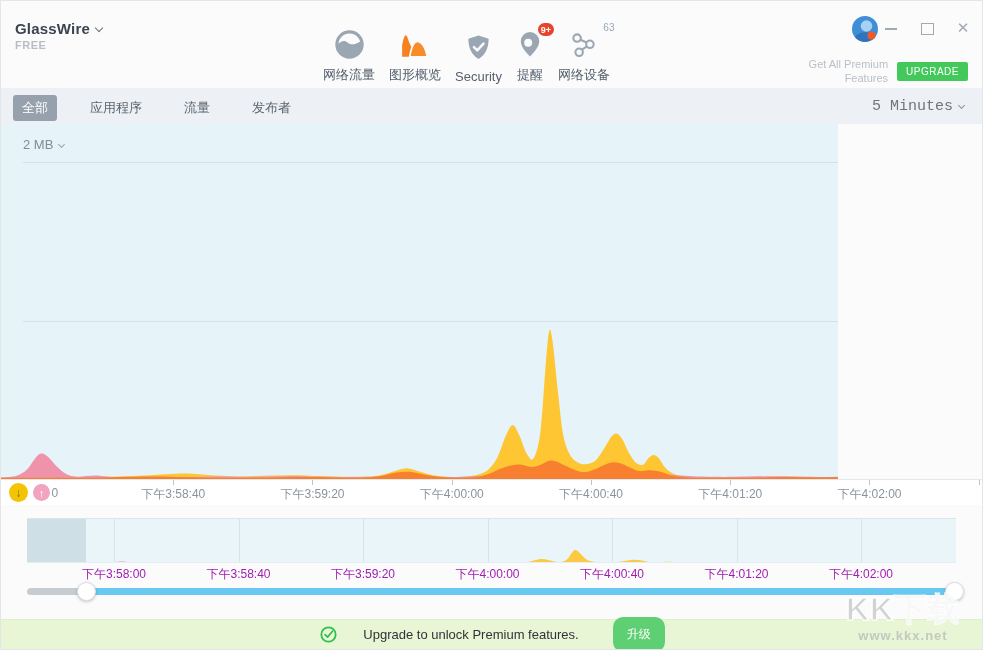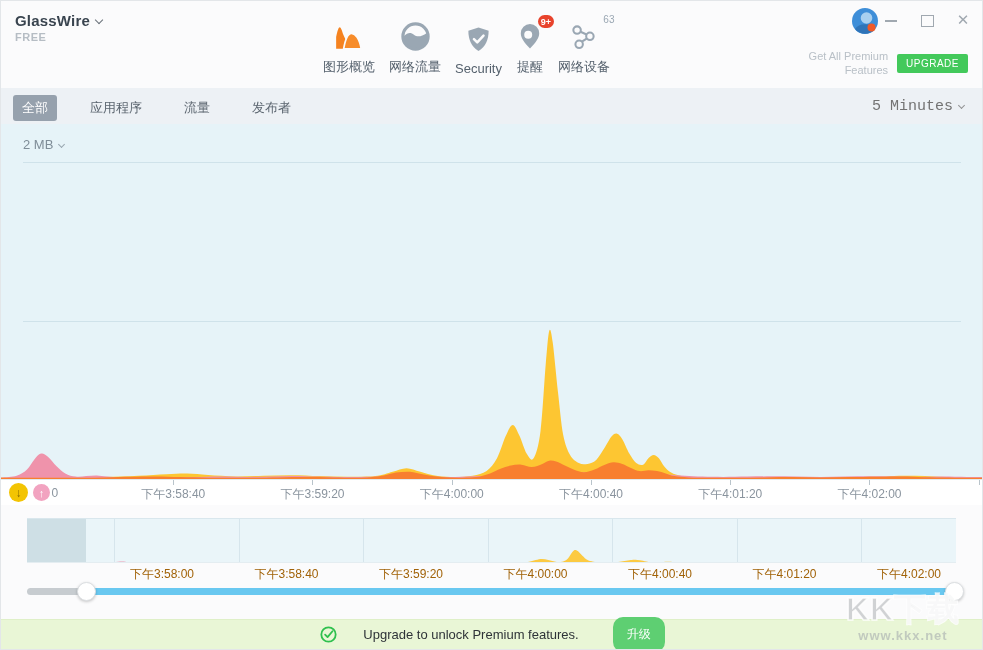--- a/index.html
+++ b/index.html
@@ -1,21 +1,21 @@
 <!DOCTYPE html>
 <html style="--accent_orange: #f5821f; --header_bg: #fbfbfc; --filterbar_bg: #edf1f5; --chip_bg: #96a1ad; --badge_red: #e8432c; --upgrade_green: #43c95b; --chart_bg: #e6f3f8; --gridline: #cfe2ea; --minimap_bg: #eaf5f9; --minimap_shade: rgba(183,204,214,0.55); --slider_blue: #69c8f0; --slider_gray: #c7ccd0; --banner_green_bg: #e9f6d6; --banner_btn_green: #5ecf72; --check_green: #2fc04e;"><head>
 <meta charset="utf-8">
 <style>
   * { margin:0; padding:0; box-sizing:border-box; }
   html,body { width:983px; height:650px; }
   body { font-family:"Liberation Sans", sans-serif; background:#fff; overflow:hidden; }
   .window { position:relative; width:983px; height:650px; background:#fbfbfc; overflow:hidden; border:1px solid #e3e6e9; }
 
   
-  .header { position:absolute; top:4px; left:0; width:100%; height:86px; background:var(--header_bg); border-bottom:1px solid #e7ebee; }
+  .header { position:absolute; top:12px; left:0; width:100%; height:86px; background:var(--header_bg); border-bottom:1px solid #e7ebee; }
   .app-title { position:absolute; top:7px; left:14px; font-size:15px; color:#39444f; font-weight:bold; letter-spacing:.2px; cursor:default; }
   .app-edition { position:absolute; top:26px; left:14px; font-size:11px; font-weight:bold; color:#b6bdc4; letter-spacing:.5px; }
   .chev { display:inline-block; width:6px; height:6px; border-right:1.6px solid currentColor; border-bottom:1.6px solid currentColor; transform:rotate(45deg); margin-left:6px; vertical-align:3px; opacity:.75; }
   .chev.small { width:5px; height:5px; vertical-align:2px; }
 
   .nav-tabs { position:absolute; left:322px; top:0; height:86px; display:flex; align-items:flex-end; gap:14px; }
   .tab { position:relative; height:86px; display:flex; flex-direction:column; align-items:center; justify-content:flex-end; padding-bottom:15px; cursor:pointer; }
   .tab .icon-wrap { position:relative; height:34px; display:flex; align-items:center; justify-content:center; margin-bottom:5px; }
   .tab .tab-label { font-size:13px; color:#55616d; white-space:nowrap; }
   .tab.active::after { content:""; position:absolute; bottom:0; left:0; right:0; height:3px; background:var(--accent_orange); }
@@ -34,39 +34,39 @@
   .upgrade-btn { background:var(--upgrade_green); color:#fff; font-size:10px; font-weight:normal; letter-spacing:.5px; padding:4px 9px; border:none; border-radius:2px; cursor:pointer; }
 
   
   .filterbar { position:absolute; top:87px; left:0; width:100%; height:36px; background:var(--filterbar_bg);font-family:Liberation Mono, monospace; }
   .chips { position:absolute; left:12px; top:7px; display:flex; align-items:center; gap:24px; }
   .chip { font-size:13px; color:#5c6670; cursor:pointer; padding:4px 9px; border-radius:3px; }
   .chip.active { background:var(--chip_bg); color:#fff; }
   .range-select { position:absolute; right:18px; top:10px; font-size:15px; color:#737373; cursor:pointer; }
 
   
-  .chart-area { position:absolute; top:123px; left:0; width:983px; height:355px; background:var(--chart_bg); overflow:hidden; }
+  .chart-area { position:absolute; top:123px; left:0; width:837px; height:355px; background:var(--chart_bg); overflow:hidden; }
   .y-top-label { position:absolute; top:13px; left:22px; font-size:13px; color:#7f8d98; cursor:pointer; }
   .gridline { position:absolute; left:22px; width:938px; height:1px; background:var(--gridline); }
   .main-svg { position:absolute; top:0; left:0; }
 
   
   .axis-strip { position:absolute; top:478px; left:0; width:983px; height:26px; background:#fff; border-top:1px solid #e0e9ee; }
   .legend-btn { position:absolute; border-radius:50%; display:flex; align-items:center; justify-content:center; font-weight:bold; cursor:pointer; }
   .legend-down { top:3px; left:8px; width:19px; height:19px; background:#f3c403; color:#8a6d00; font-size:12px; }
   .legend-up { top:4px; left:32px; width:17px; height:17px; background:#f2a3c0; color:#fff; font-size:11px; }
   .axis-label { position:absolute; top:6px; transform:translateX(-50%); font-size:12px; color:#8a949e; white-space:nowrap; }
   .axis-tick { position:absolute; top:0; width:1px; height:5px; background:#b9c4cb; }
 
   
   .mm-region { position:absolute; top:517px; left:26px; width:929px; height:45px; background:var(--minimap_bg); border-top:1px solid #d9e7ed; border-bottom:1px solid #e4edf1; overflow:hidden; }
   .mm-grid { position:absolute; top:0; width:1px; height:45px; background:#d6e5ec; }
   .mm-shade { position:absolute; top:0; left:0; width:59px; height:45px; background:var(--minimap_shade); }
   .mm-labels { position:absolute; top:563px; left:0; width:983px; height:18px; }
-  .mm-label { position:absolute; top:2px; transform:translateX(-50%); font-size:12px; color:#a16207; white-space:nowrap;margin-left:48px; }
+  .mm-label { position:absolute; top:2px; transform:translateX(-50%); font-size:12px; color:#a21caf; white-space:nowrap; }
 
   
   .slider { position:absolute; top:585px; left:0; width:983px; height:14px; }
   .slider-track-gray { position:absolute; top:2px; left:26px; width:59px; height:7px; background:var(--slider_gray); border-radius:4px 0 0 4px; }
   .slider-track-blue { position:absolute; top:2px; left:85px; width:868px; height:7px; background:var(--slider_blue); border-radius:0 4px 4px 0; cursor:pointer; }
   .slider-handle { position:absolute; width:19px; height:19px; border-radius:50%; background:#fff; border:1px solid #dcdfe2; box-shadow:0 1px 3px rgba(0,0,0,.22); cursor:ew-resize; }
 
   
   .banner { position:absolute; bottom:0; left:0; width:983px; height:30px; background:var(--banner_green_bg); border-top:1px solid #dff0c8; display:flex; align-items:center; justify-content:center; gap:26px; }
   .banner-text { font-size:13px; color:#2e3338; }
@@ -80,38 +80,38 @@
 </head>
 <body>
 
 <div class="window">
 
   <div class="header">
     <div class="app-title"><span>GlassWire</span><span class="chev"></span></div>
     <div class="app-edition">FREE</div>
 
     <div class="nav-tabs">
-      <div class="tab active">
-        <div class="icon-wrap">
-            <svg width="30" height="30" viewBox="0 0 28 28">
-          <path d="M2,26 L2,15 C4,5 5.5,3.5 7.2,8.5 C8.8,13.5 10,16.5 12,18.5 L12,26 Z" fill="#f5821f"></path>
-          <path d="M9,26 C11,14.5 13.8,11.5 16.4,11.5 C20,11.5 23.8,16.5 25.4,26 Z" fill="#f78c2a" stroke="#fbfbfc" stroke-width="1.6"></path>
-        </svg>
-          </div>
-        <span class="tab-label">图形概览</span>
-      </div>
       <div class="tab">
         <div class="icon-wrap">
             <svg width="29" height="29" viewBox="0 0 28 28">
           <circle cx="14" cy="14" r="12.2" fill="#9aa7b3"></circle>
           <path d="M3,13.5 C6.5,9.8 9.5,9.8 12.5,12.2 C15.5,14.6 19.5,14.4 25,10.5 L25,8.5 C22,4 18,2.2 14,2.2 C8.2,2.2 4,6.2 3,10.5 Z" fill="#fbfbfc"></path>
           <circle cx="14" cy="14" r="12.2" fill="none" stroke="#9aa7b3" stroke-width="3"></circle>
         </svg>
           </div>
         <span class="tab-label">网络流量</span>
+      </div>
+      <div class="tab active">
+        <div class="icon-wrap">
+            <svg width="30" height="30" viewBox="0 0 28 28">
+          <path d="M2,26 L2,15 C4,5 5.5,3.5 7.2,8.5 C8.8,13.5 10,16.5 12,18.5 L12,26 Z" fill="#f5821f"></path>
+          <path d="M9,26 C11,14.5 13.8,11.5 16.4,11.5 C20,11.5 23.8,16.5 25.4,26 Z" fill="#f78c2a" stroke="#fbfbfc" stroke-width="1.6"></path>
+        </svg>
+          </div>
+        <span class="tab-label">图形概览</span>
       </div>
       <div class="tab">
         <div class="icon-wrap">
             <svg width="27" height="27" viewBox="0 0 28 28">
           <path d="M14,1.5 L24.5,5 C24.5,14 21.5,21.5 14,26 C6.5,21.5 3.5,14 3.5,5 Z" fill="#9aa7b3"></path>
           <path d="M9.3,13.6 L12.7,17 L19.2,10" stroke="#fbfbfc" stroke-width="2.6" fill="none" stroke-linecap="round" stroke-linejoin="round"></path>
         </svg>
           </div>
         <span class="tab-label">Security</span>
       </div>

